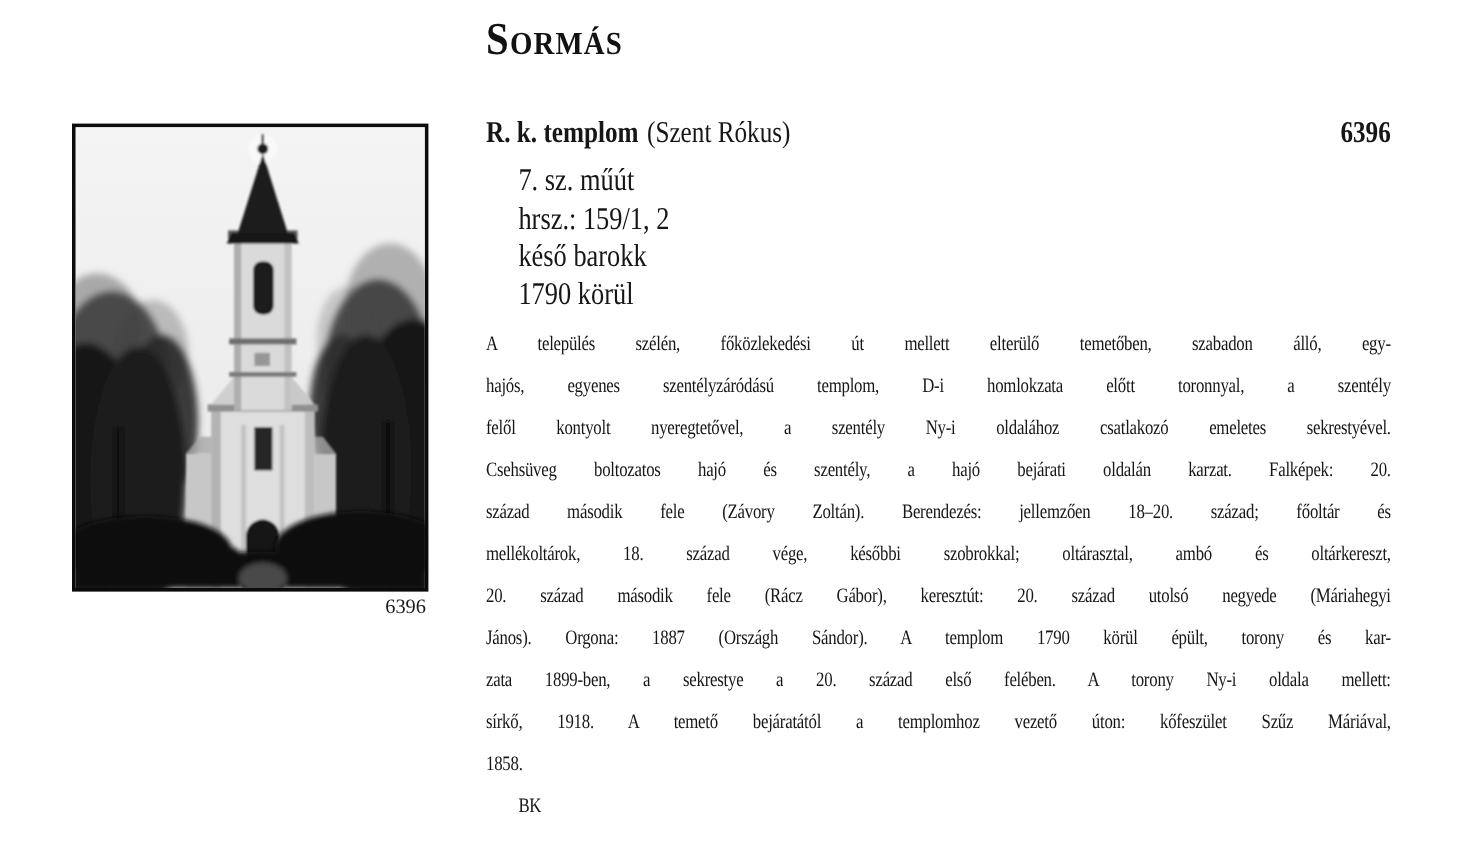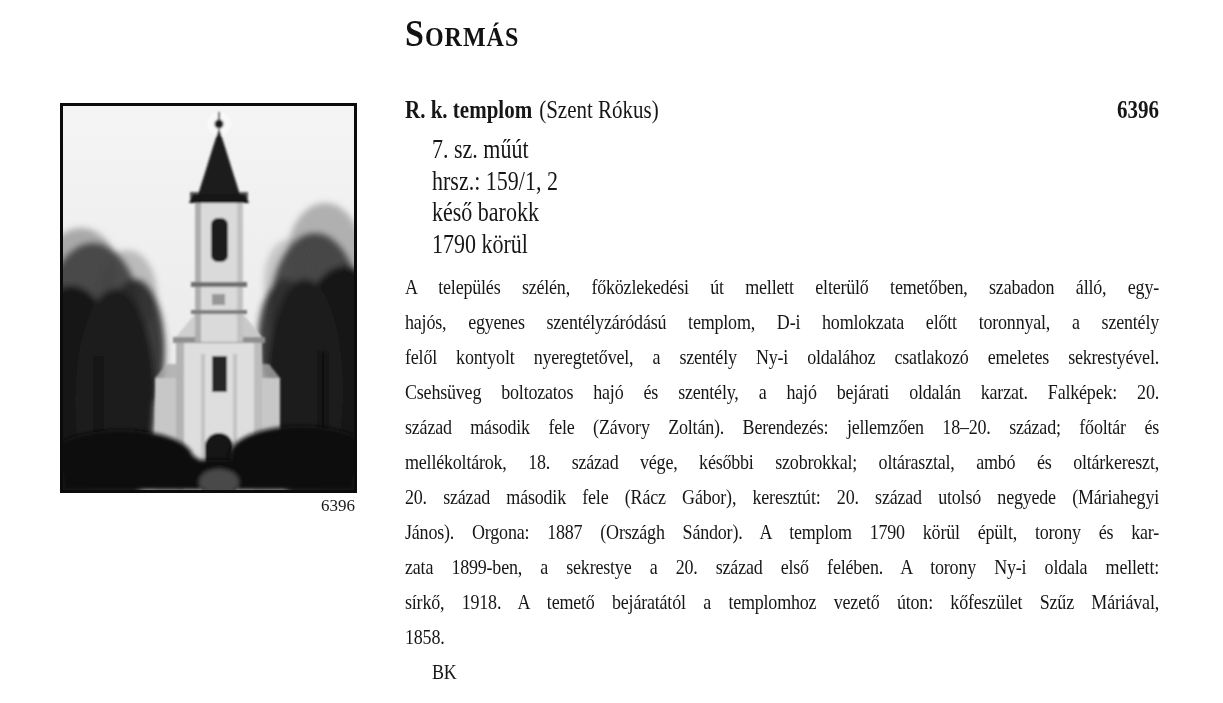--- a/index.html
+++ b/index.html
@@ -65,21 +65,21 @@
   }
   .dline {
     padding-left: 27px;
     line-height: 31.5px;
     transform: scaleY(1.2);
     transform-origin: 0 50%;
   }
 
   .para {
     position: absolute; left: 0; top: 270px; width: 754px;
-    font-size: 18px;
+    font-size: 14px;
     letter-spacing: -0.2px;
   }
   .para > div {
     line-height: 35px;
     transform: scaleY(1.22);
     transform-origin: 0 50%;
   }
   .jline {
     text-align: justify;
     text-align-last: justify;

